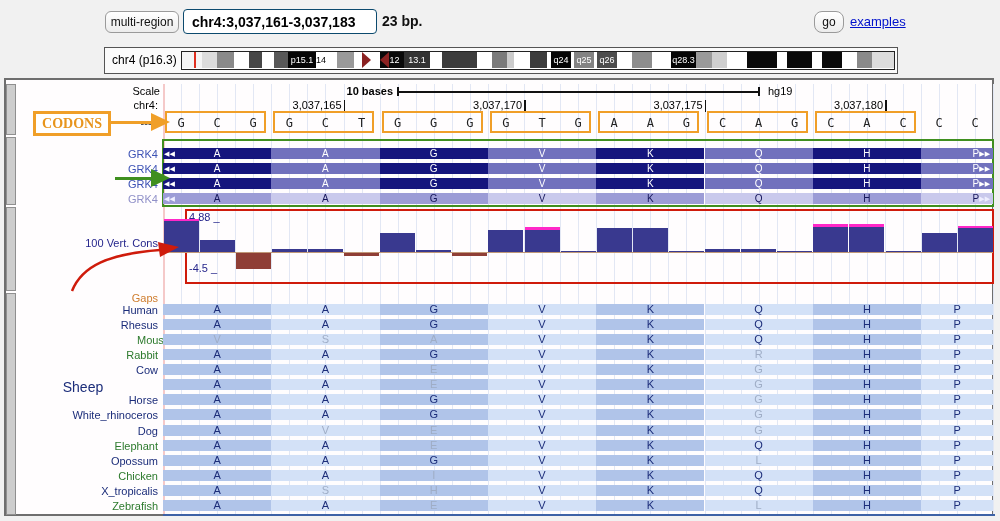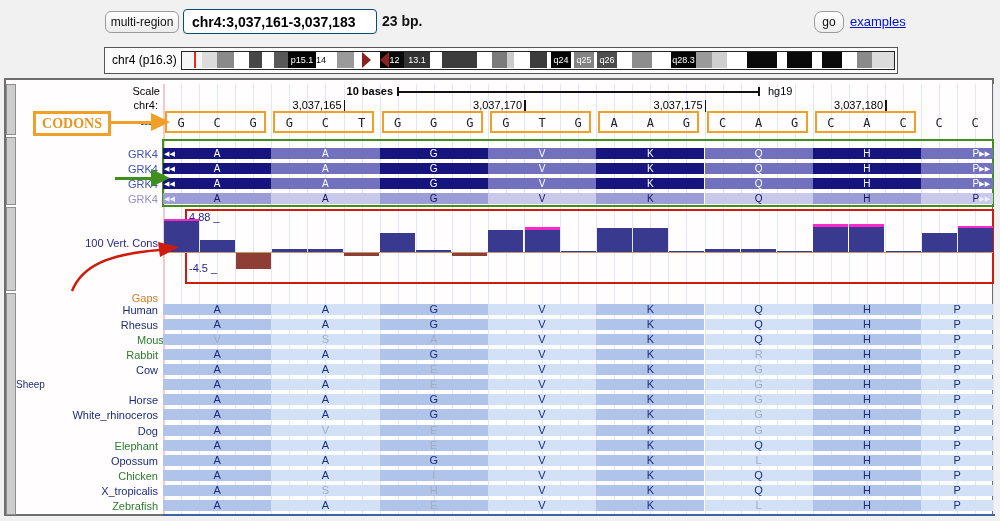--- a/index.html
+++ b/index.html
@@ -299,21 +299,21 @@
       <div style="position: absolute; left: 921.1px; top: 349.21px; width: 72.2px; height: 11px; background: rgb(211, 225, 247); color: rgb(28, 45, 122); font-size: 11px; line-height: 11px; text-align: center;">P</div>
       <div style="position: absolute; left: 8px; top: 364.28px; width: 150px; text-align: right; font-size: 11px; color: rgb(28, 45, 122); white-space: nowrap; font-weight: normal;">Cow</div>
       <div style="position: absolute; left: 163px; top: 364.28px; width: 108.3px; height: 11px; background: rgb(176, 196, 233); color: rgb(28, 45, 122); font-size: 11px; line-height: 11px; text-align: center;">A</div>
       <div style="position: absolute; left: 271.3px; top: 364.28px; width: 108.3px; height: 11px; background: rgb(211, 225, 247); color: rgb(28, 45, 122); font-size: 11px; line-height: 11px; text-align: center;">A</div>
       <div style="position: absolute; left: 379.6px; top: 364.28px; width: 108.3px; height: 11px; background: rgb(176, 196, 233); color: rgb(159, 173, 198); font-size: 11px; line-height: 11px; text-align: center;">E</div>
       <div style="position: absolute; left: 487.9px; top: 364.28px; width: 108.3px; height: 11px; background: rgb(211, 225, 247); color: rgb(28, 45, 122); font-size: 11px; line-height: 11px; text-align: center;">V</div>
       <div style="position: absolute; left: 596.2px; top: 364.28px; width: 108.3px; height: 11px; background: rgb(176, 196, 233); color: rgb(28, 45, 122); font-size: 11px; line-height: 11px; text-align: center;">K</div>
       <div style="position: absolute; left: 704.5px; top: 364.28px; width: 108.3px; height: 11px; background: rgb(211, 225, 247); color: rgb(159, 173, 198); font-size: 11px; line-height: 11px; text-align: center;">G</div>
       <div style="position: absolute; left: 812.8px; top: 364.28px; width: 108.3px; height: 11px; background: rgb(176, 196, 233); color: rgb(28, 45, 122); font-size: 11px; line-height: 11px; text-align: center;">H</div>
       <div style="position: absolute; left: 921.1px; top: 364.28px; width: 72.2px; height: 11px; background: rgb(211, 225, 247); color: rgb(28, 45, 122); font-size: 11px; line-height: 11px; text-align: center;">P</div>
-      <div style="position: absolute; left: 8px; top: 379.35px; width: 150px; text-align: left; font-size: 10px; color: rgb(28, 45, 122); white-space: nowrap; font-weight: normal; margin-left: 8px;">Sheep</div>
+      <div style="position: absolute; left: 8px; top: 379.35px; width: 150px; text-align: center; font-size: 14px; color: rgb(28, 45, 122); white-space: nowrap; font-weight: normal;">Sheep</div>
       <div style="position: absolute; left: 163px; top: 379.35px; width: 108.3px; height: 11px; background: rgb(176, 196, 233); color: rgb(28, 45, 122); font-size: 11px; line-height: 11px; text-align: center;">A</div>
       <div style="position: absolute; left: 271.3px; top: 379.35px; width: 108.3px; height: 11px; background: rgb(211, 225, 247); color: rgb(28, 45, 122); font-size: 11px; line-height: 11px; text-align: center;">A</div>
       <div style="position: absolute; left: 379.6px; top: 379.35px; width: 108.3px; height: 11px; background: rgb(176, 196, 233); color: rgb(159, 173, 198); font-size: 11px; line-height: 11px; text-align: center;">E</div>
       <div style="position: absolute; left: 487.9px; top: 379.35px; width: 108.3px; height: 11px; background: rgb(211, 225, 247); color: rgb(28, 45, 122); font-size: 11px; line-height: 11px; text-align: center;">V</div>
       <div style="position: absolute; left: 596.2px; top: 379.35px; width: 108.3px; height: 11px; background: rgb(176, 196, 233); color: rgb(28, 45, 122); font-size: 11px; line-height: 11px; text-align: center;">K</div>
       <div style="position: absolute; left: 704.5px; top: 379.35px; width: 108.3px; height: 11px; background: rgb(211, 225, 247); color: rgb(159, 173, 198); font-size: 11px; line-height: 11px; text-align: center;">G</div>
       <div style="position: absolute; left: 812.8px; top: 379.35px; width: 108.3px; height: 11px; background: rgb(176, 196, 233); color: rgb(28, 45, 122); font-size: 11px; line-height: 11px; text-align: center;">H</div>
       <div style="position: absolute; left: 921.1px; top: 379.35px; width: 72.2px; height: 11px; background: rgb(211, 225, 247); color: rgb(28, 45, 122); font-size: 11px; line-height: 11px; text-align: center;">P</div>
       <div style="position: absolute; left: 8px; top: 394.42px; width: 150px; text-align: right; font-size: 11px; color: rgb(28, 45, 122); white-space: nowrap; font-weight: normal;">Horse</div>
       <div style="position: absolute; left: 163px; top: 394.42px; width: 108.3px; height: 11px; background: rgb(176, 196, 233); color: rgb(28, 45, 122); font-size: 11px; line-height: 11px; text-align: center;">A</div>

